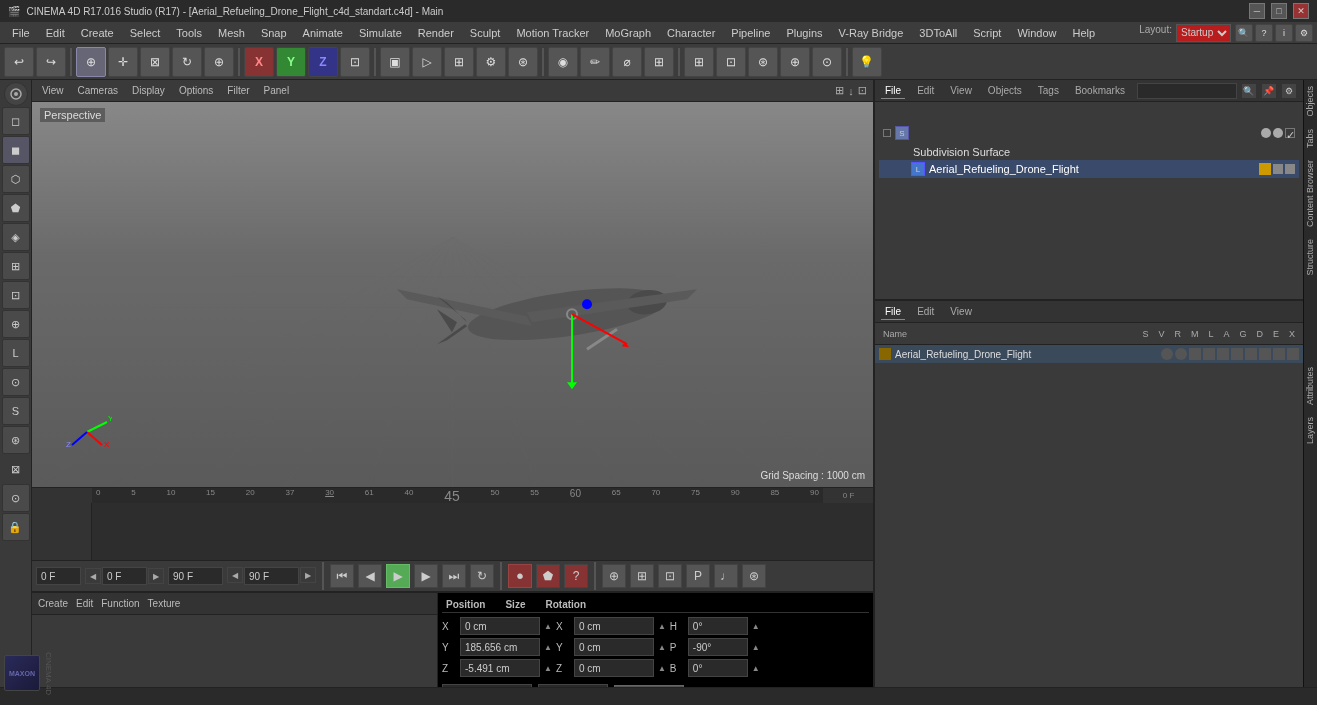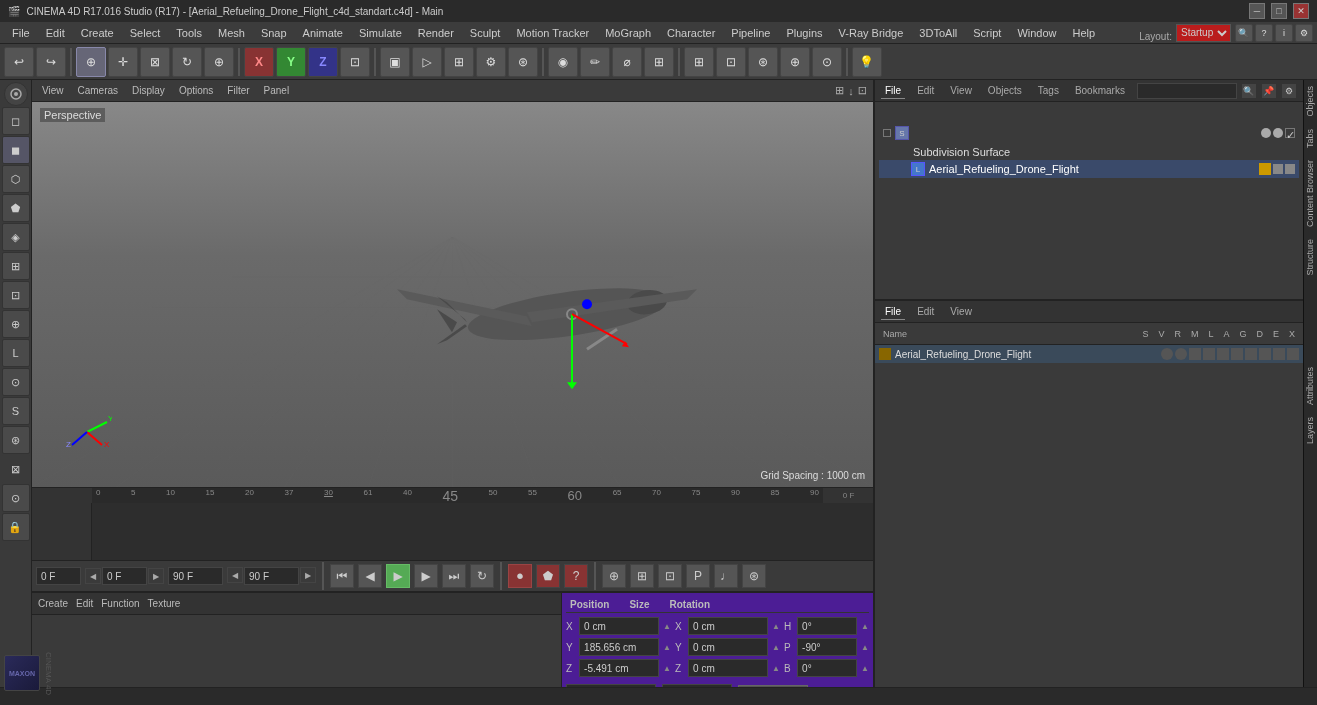--- a/index.html
+++ b/index.html
@@ -6,21 +6,21 @@
     body { width: 1317px; height: 705px; background: #3a3a3a; font-family: Arial, sans-serif; font-size: 11px; color: #ccc; overflow: hidden; }
     
     
     #titlebar { width: 100%; height: 22px; background: #2a2a2a; display: flex; align-items: center; padding: 0 8px; justify-content: space-between; }
     #titlebar-controls { display: flex; gap: 6px; }
     .title-btn { width: 16px; height: 16px; background: #555; border: 1px solid #777; display: flex; align-items: center; justify-content: center; font-size: 9px; cursor: pointer; color: #ccc; }
     
     
     #menubar { width: 100%; height: 22px; background: #3c3c3c; display: flex; align-items: center; padding: 0 4px; border-bottom: 1px solid #222; }
     .menu-item { padding: 2px 8px; font-size: 11px; color: #ccc; cursor: pointer; }
-    #layout-area { margin-left: auto; display: flex; align-items: flex-end; gap: 4px; }
+    #layout-area { margin-left: auto; display: flex; align-items: flex-start; gap: 4px; }
     
     
     #main-toolbar { width: 100%; height: 36px; background: #3c3c3c; display: flex; align-items: center; padding: 0 4px; gap: 2px; border-bottom: 1px solid #222; }
     .toolbar-btn { width: 30px; height: 30px; background: #555; border: 1px solid #444; display: flex; align-items: center; justify-content: center; cursor: pointer; font-size: 12px; color: #ddd; border-radius: 2px; }
     .toolbar-btn.active { background: #667; border-color: #88a; }
     .toolbar-separator { width: 2px; height: 28px; background: #555; margin: 0 2px; }
     
     
     #left-panel { width: 32px; background: #3a3a3a; border-right: 1px solid #222; display: flex; flex-direction: column; align-items: center; padding: 2px 0; gap: 1px; }
     .left-tool-btn { width: 28px; height: 28px; background: #4a4a4a; border: 1px solid #333; display: flex; align-items: center; justify-content: center; cursor: pointer; font-size: 11px; color: #ccc; border-radius: 2px; }
@@ -51,21 +51,21 @@
     
     
     #bottom-area { height: 95px; background: #3a3a3a; border-top: 1px solid #222; display: flex; flex-direction: row; }
     #material-panel { flex: 1; }
     #material-toolbar { height: 22px; background: #333; display: flex; align-items: center; padding: 0 6px; gap: 8px; border-bottom: 1px solid #222; }
     .mat-menu { font-size: 10px; color: #bbb; cursor: pointer; }
     #material-items { display: flex; padding: 4px; gap: 4px; }
     .material-item { display: flex; flex-direction: column; align-items: center; gap: 2px; cursor: pointer; }
     
     
-    #coords-panel { width: 312px; background: #4c1d95; border-left: 1px solid #222; padding: 4px; }
+    #coords-panel { width: 436px; background: #000000; border-left: 1px solid #222; padding: 4px; }
     #coords-header { display: flex; gap: 20px; padding: 2px 4px; border-bottom: 1px solid #333; margin-bottom: 4px; }
     .coord-group-label { font-size: 10px; color: #bbb; font-weight: bold; }
     .coord-row { display: flex; align-items: center; gap: 4px; margin-bottom: 3px; }
     .coord-axis { font-size: 10px; color: #bbb; width: 14px; }
     .coord-input { width: 80px; height: 18px; background: #2a2a2a; border: 1px solid #444; color: #ccc; font-size: 10px; padding: 1px 4px; }
     .coord-input-small { width: 60px; height: 18px; background: #2a2a2a; border: 1px solid #444; color: #ccc; font-size: 10px; padding: 1px 4px; }
     .coord-arrow { font-size: 8px; color: #888; cursor: pointer; }
     #apply-btn { margin-top: 4px; width: 70px; height: 20px; background: #555; border: 1px solid #666; color: #ccc; font-size: 10px; cursor: pointer; }
     .coord-dropdown { height: 18px; background: #2a2a2a; border: 1px solid #444; color: #ccc; font-size: 10px; padding: 1px 2px; }
     
@@ -311,21 +311,21 @@
             <span style="font-size:8px;color:#888;">10</span>
             <span style="font-size:8px;color:#888;">15</span>
             <span style="font-size:8px;color:#888;">20</span>
             <span style="font-size:8px;color:#888;">37</span>
             <span style="font-size:8px;color:#888;text-decoration:underline;">30</span>
             <span style="font-size:8px;color:#888;">61</span>
             <span style="font-size:8px;color:#888;">40</span>
             <span style="font-size:14px;color:#888;">45</span>
             <span style="font-size:8px;color:#888;">50</span>
             <span style="font-size:8px;color:#888;">55</span>
-            <span style="font-size:13px;color:#888;">60</span>
+            <span style="font-size:10px;color:#888;">60</span>
             <span style="font-size:8px;color:#888;">65</span>
             <span style="font-size:8px;color:#888;">70</span>
             <span style="font-size:8px;color:#888;">75</span>
             <span style="font-size:8px;color:#888;">90</span>
             <span style="font-size:8px;color:#888;">85</span>
             <span style="font-size:8px;color:#888;">90</span>
           </div>
         </div>
         <div style="width:50px;background:#333;height:100%;border-left:1px solid #333;display:flex;align-items:center;justify-content:center;">
           <span style="font-size:8px;color:#888;">0 F</span>

